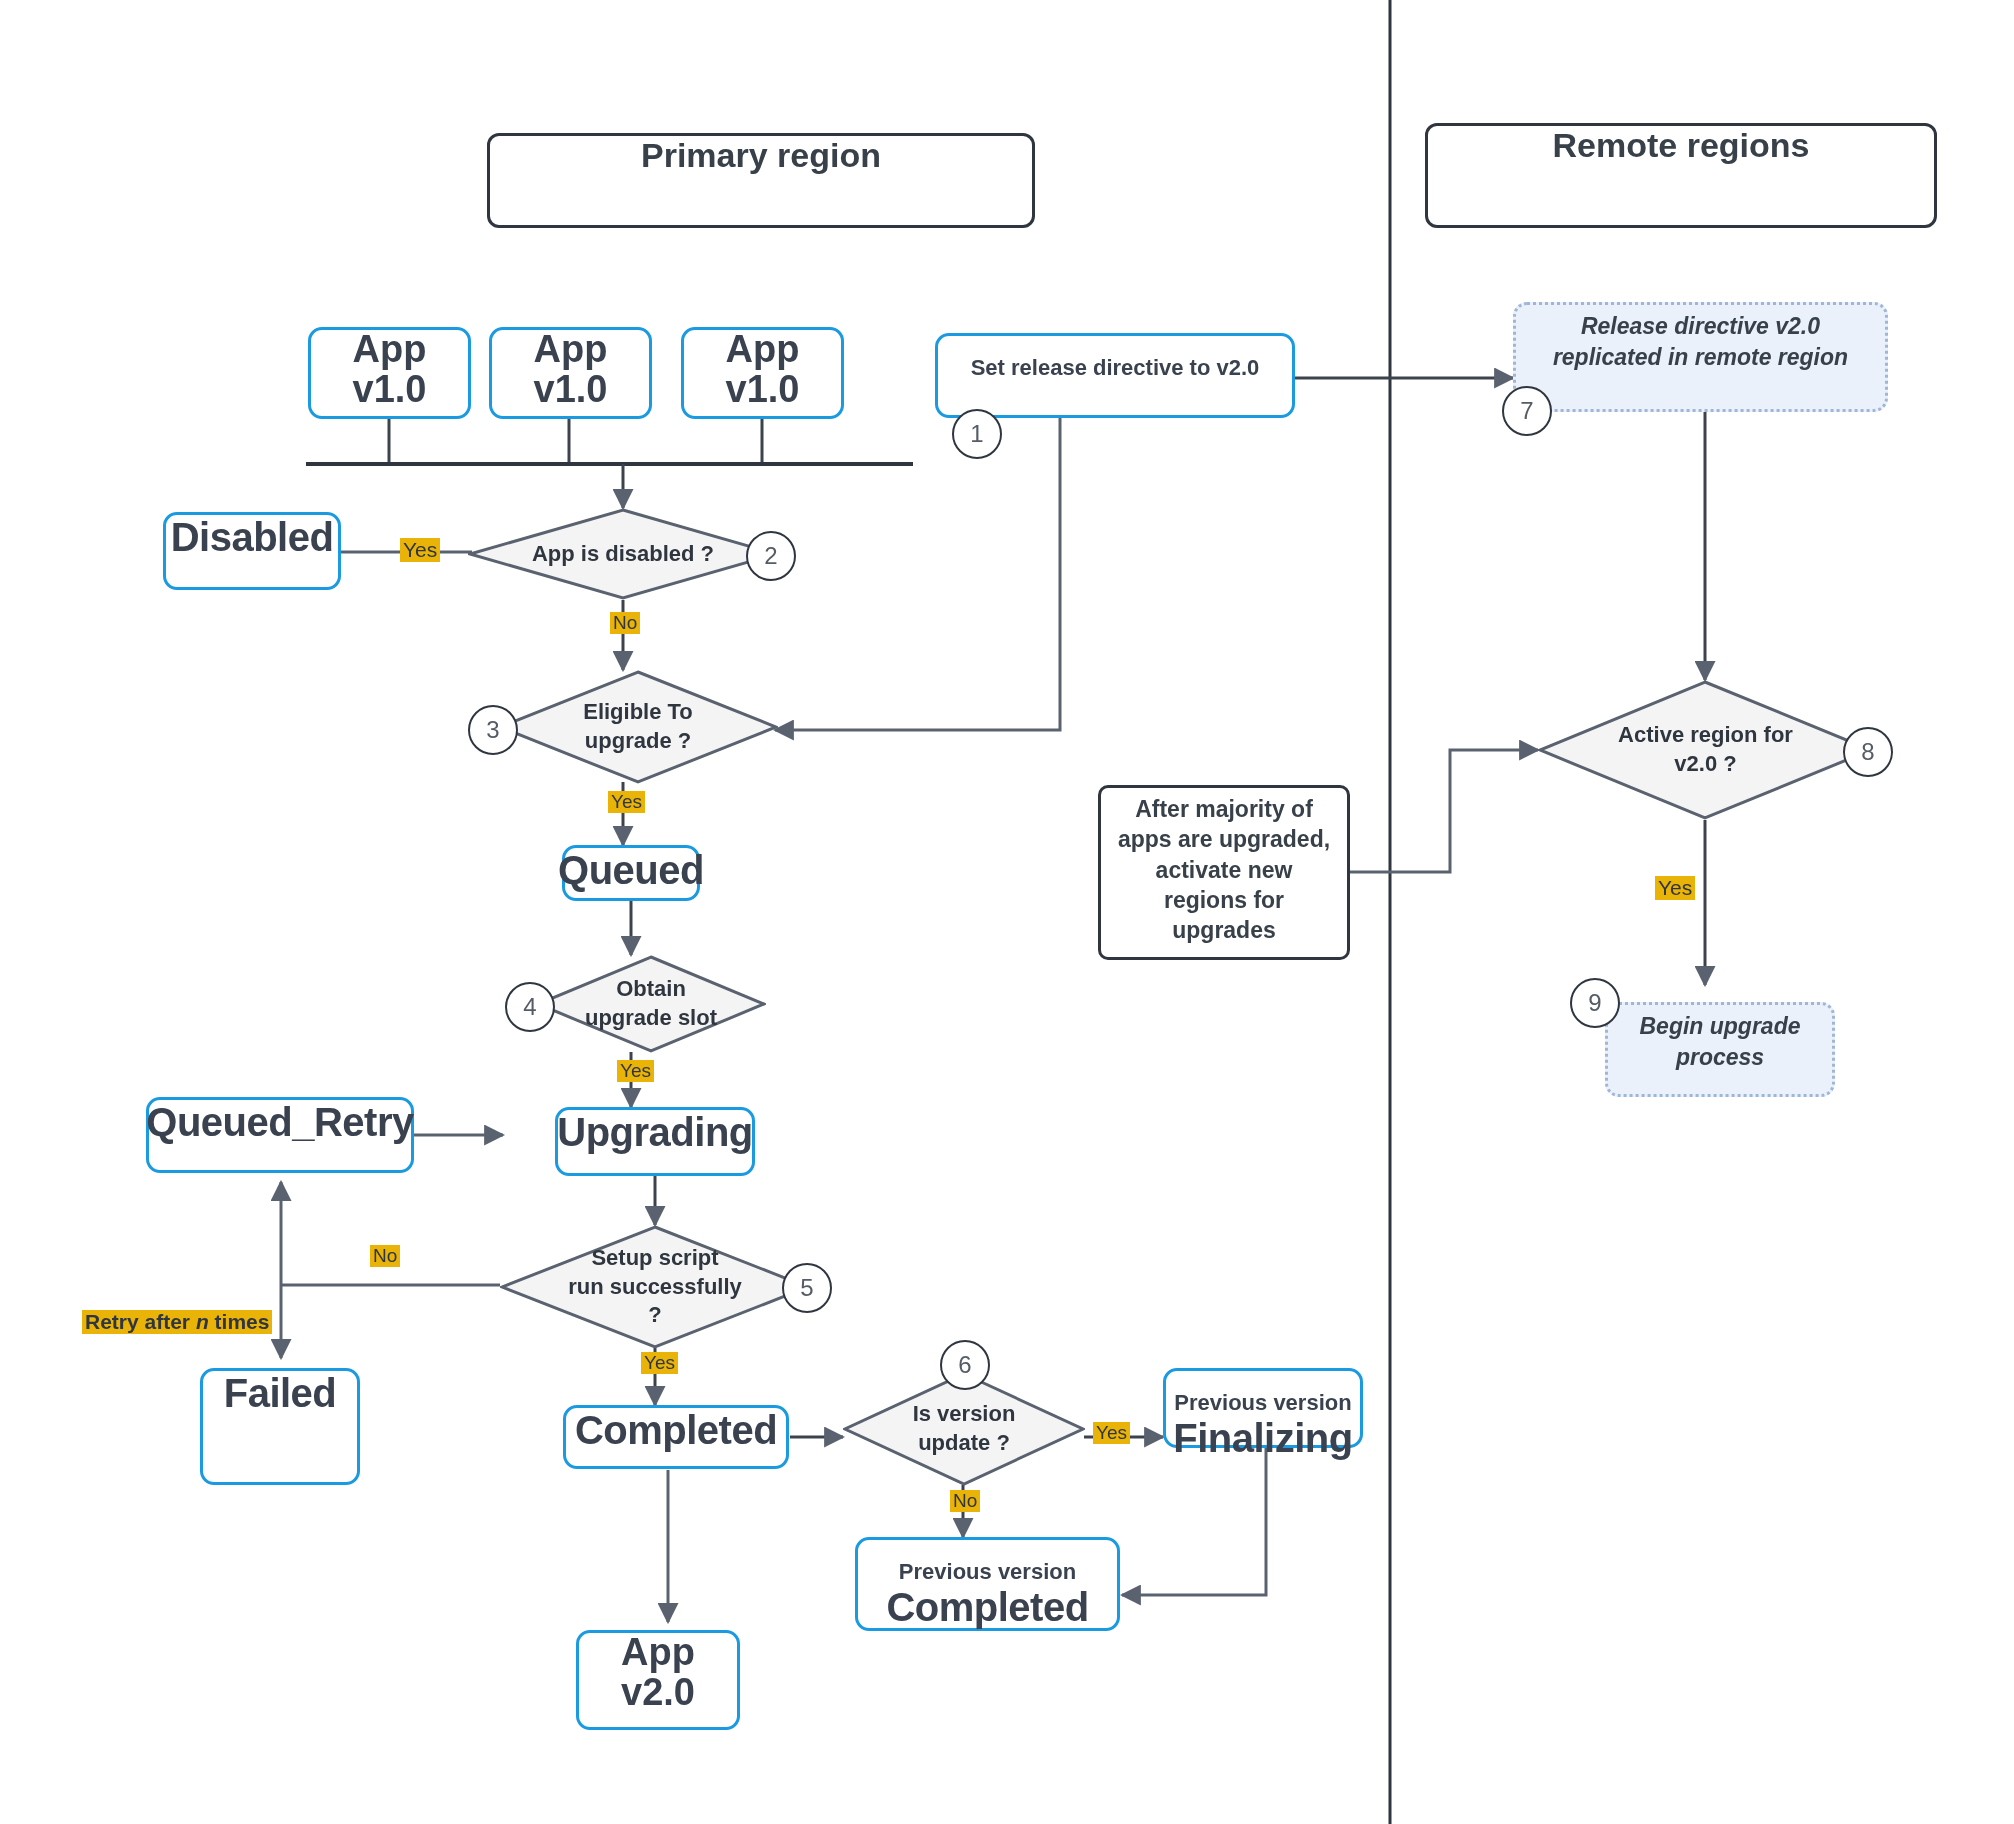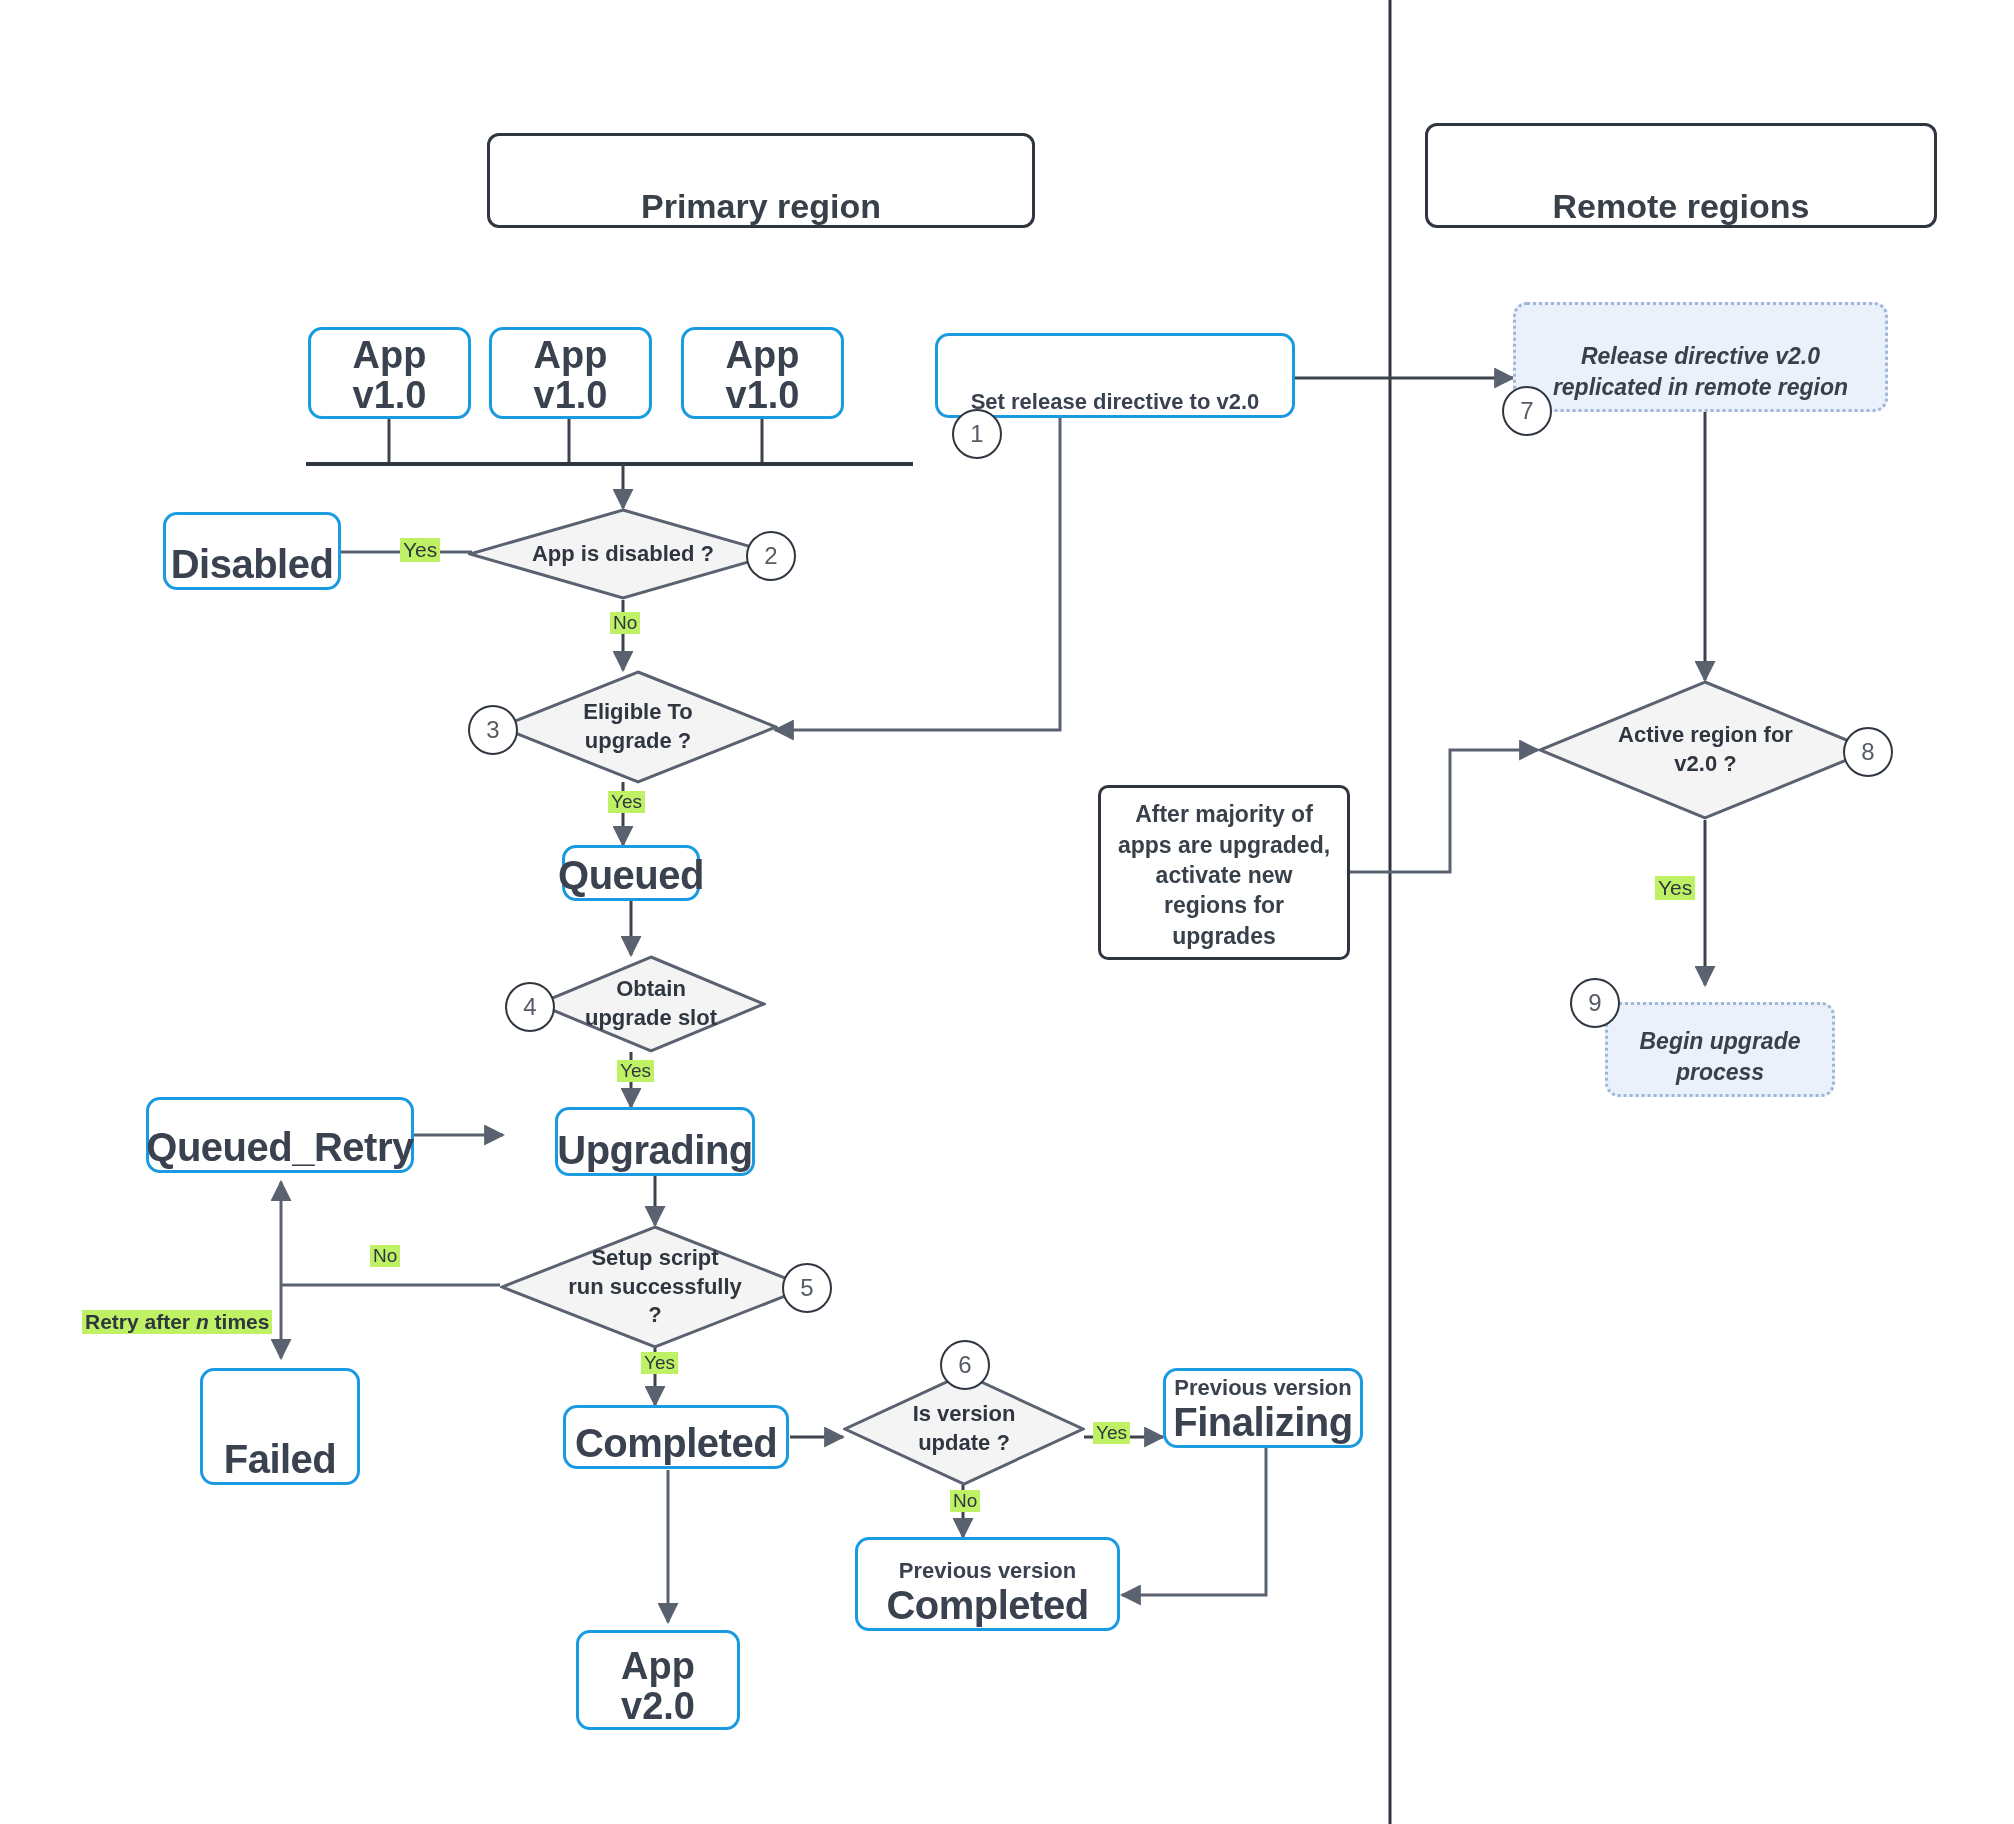--- a/index.html
+++ b/index.html
@@ -25,21 +25,21 @@
     width: 2014px;
     height: 1824px;
     pointer-events: none;
   }
   .node {
     position: absolute;
     box-sizing: border-box;
     display: flex;
     flex-direction: column;
     align-items: center;
-    justify-content: flex-end;
+    justify-content: flex-start;
     text-align: center;
     line-height: 1.12;
   }
   
   .lane-header {
     border: 3px solid #2f3640;
     border-radius: 12px;
     background: #ffffff;
     font-size: 34px;
     font-weight: bold;
@@ -127,21 +127,21 @@
     align-items: center;
     justify-content: center;
     font-size: 24px;
     color: #555c66;
   }
   
   .elabel {
     position: absolute;
     font-size: 21px;
     color: #2f3640;
-    background: #bef264;
+    background: #eab308;
     padding: 0 3px;
     white-space: nowrap;
   }
   .elabel.bold {
     font-weight: bold;
     font-size: 21px;
   }
   .elabel em { font-style: italic; }
 </style>
 </head>

